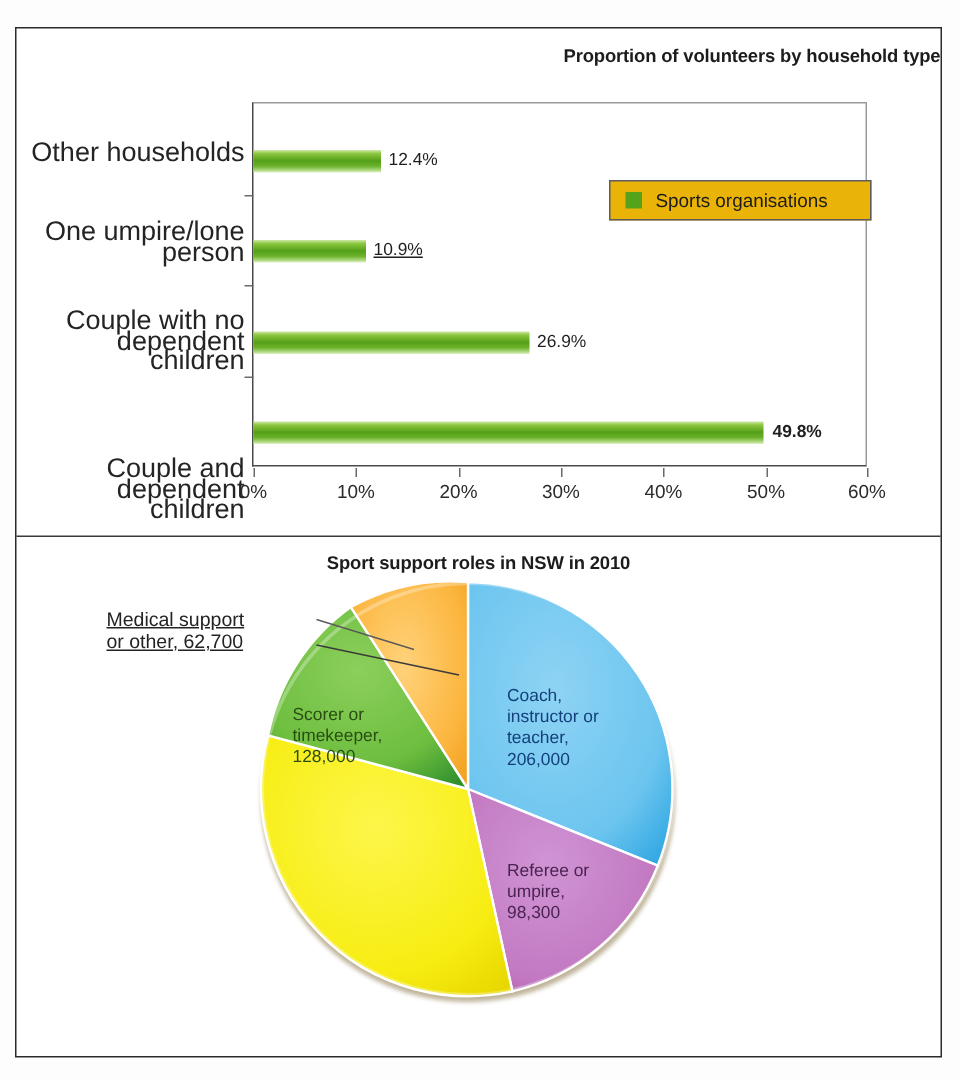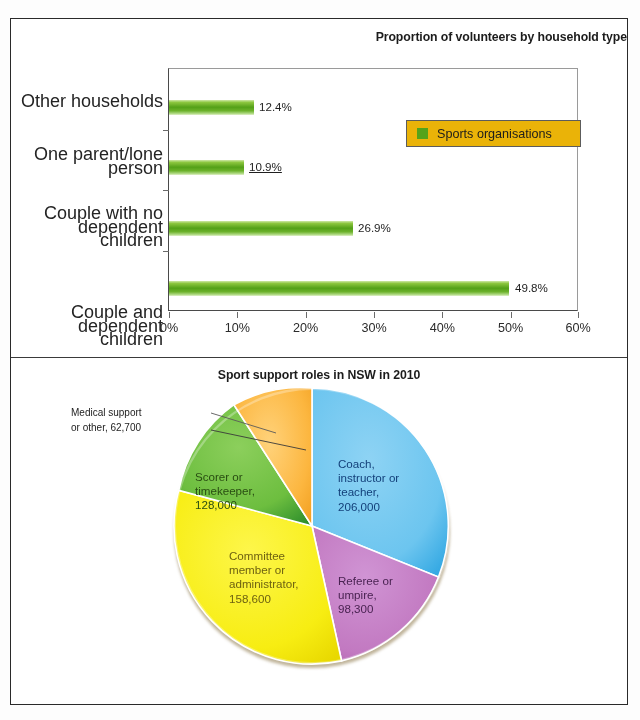--- a/index.html
+++ b/index.html
@@ -223,41 +223,42 @@
     line-height: 14.2px;
     white-space: pre-line;
     pointer-events: none;
   }
 
   .callout-text {
     position: absolute;
     left: 60px;
     top: 48px;
     width: 140px;
-    font-size: 10px;
+    font-size: 13px;
     line-height: 14.5px;
     color: #232323;
     white-space: pre-line;
+    text-decoration: underline;
   }
 </style>
 </head>
 <body>
 
 <div id="page">
 
   <div class="outer-frame"></div>
   <div class="figure-divider"></div>
 
   <div class="bar-figure">
 
     <div class="bar-title">Proportion of volunteers by household type</div>
 
     <div class="cat-label-wrap">
       <div class="cat-label" style="top:76px;">Other households</div>
-      <div class="cat-label" style="top:129px;">One parent/lone
+      <div class="cat-label" style="top:129px;">One umpire/lone
 person</div>
       <div class="cat-label" style="top:188px;">Couple with no
 dependent children</div>
       <div class="cat-label" style="top:247px;margin-top:40px;">Couple and
 dependent children</div>
     </div>
 
     <div class="plot-frame">
 
       <div class="ytick" style="top:61px;"></div>
@@ -265,21 +266,21 @@
       <div class="ytick" style="top:182px;"></div>
 
       <div class="bar" style="left:0; top:31px;  width:84.7px;"></div>
       <div class="bar" style="left:0; top:91px;  width:74.5px;"></div>
       <div class="bar" style="left:0; top:152px; width:183.8px;"></div>
       <div class="bar" style="left:0; top:212px; width:340.3px;"></div>
 
       <div class="bar-value" style="left:90px;  top:31px;">12.4%</div>
       <div class="bar-value" style="left:80px;  top:91px;text-decoration:underline;">10.9%</div>
       <div class="bar-value" style="left:189px; top:152px;">26.9%</div>
-      <div class="bar-value" style="left:346px; top:212px;">49.8%</div>
+      <div class="bar-value" style="left:346px; top:212px;font-weight:bold;">49.8%</div>
 
       <div class="xtick" style="left:0;"></div>
       <div class="xtick" style="left:68.3px;"></div>
       <div class="xtick" style="left:136.7px;"></div>
       <div class="xtick" style="left:205px;"></div>
       <div class="xtick" style="left:273.3px;"></div>
       <div class="xtick" style="left:341.7px;"></div>
       <div class="xtick" style="left:409px;"></div>
 
       <div class="xtick-label" style="left:0;">0%</div>
@@ -348,24 +349,20 @@
 
       <div class="slice-label" style="left:167px; top:73px; color:#13407a;">Coach,
 instructor or
 teacher,
 206,000</div>
 
       <div class="slice-label" style="left:167px; top:190px; color:#4a2352;">Referee or
 umpire,
 98,300</div>
 
-      <div class="slice-label" style="left:58px; top:165px; color:#6e6211;">Committee
-member or
-administrator,
-158,600</div>
 
       <div class="slice-label" style="left:24px; top:86px; color:#294d12;">Scorer or
 timekeeper,
 128,000</div>
     </div>
 
     <div class="callout-text">Medical support
 or other, 62,700</div>
 
     <svg style="position:absolute; left:0; top:0;" width="616" height="347">

